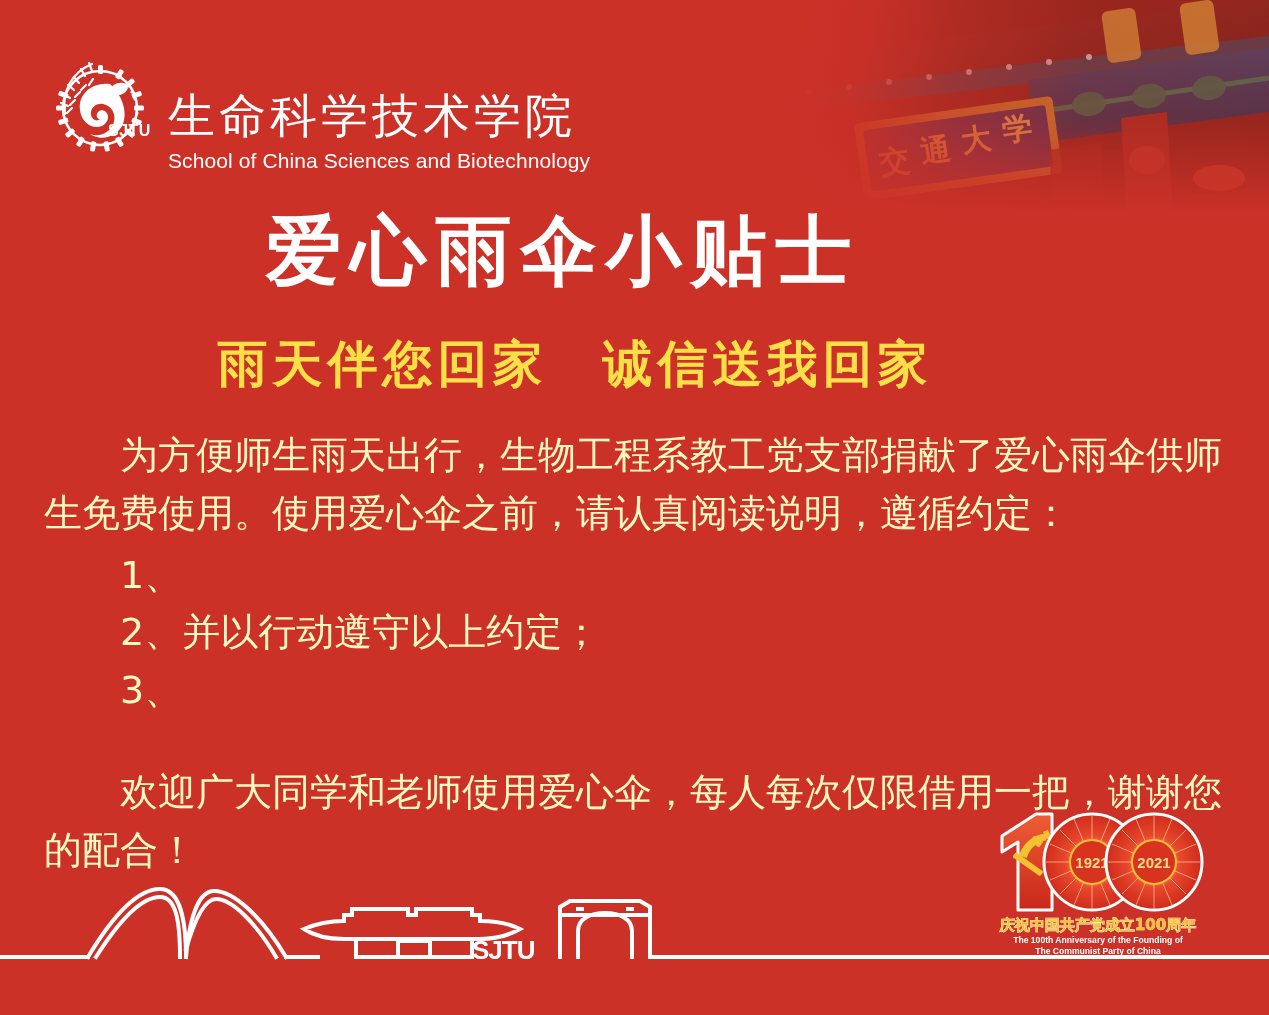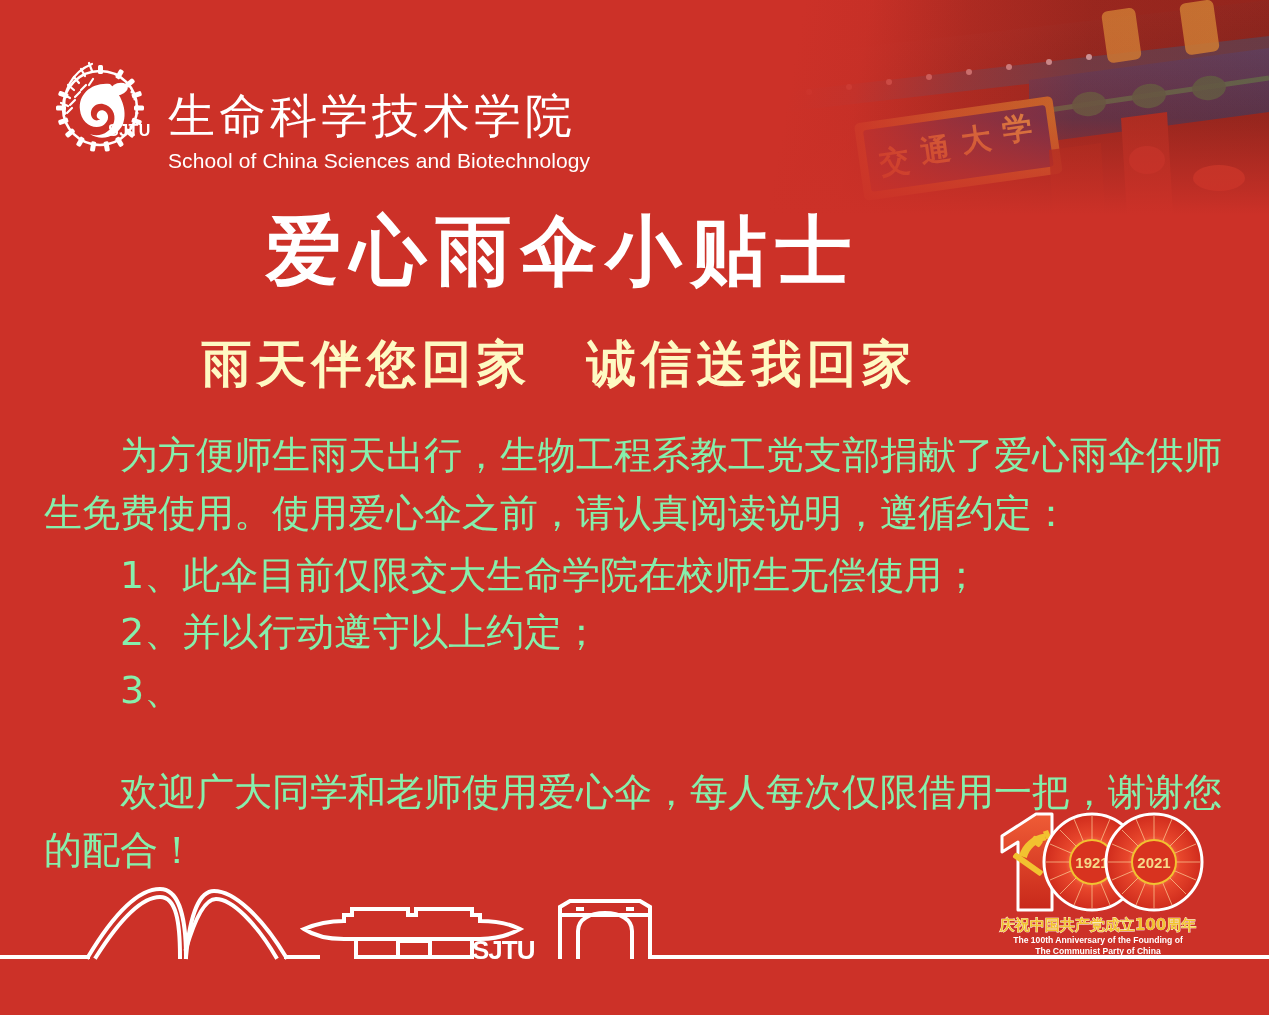--- a/index.html
+++ b/index.html
@@ -106,37 +106,38 @@
     font-family: "DejaVu Sans", "Liberation Sans", sans-serif;
     z-index: 5;
   }
 
   .subhead {
     position: absolute;
     top: 333px;
     left: 0;
     width: 1113px;
     text-align: center;
-    color: #fef9c3;
+    color: #fde047;
     font-size: 50px;
     font-weight: 700;
     letter-spacing: 5px;
     text-indent: 5px;
     line-height: 1.25;
     font-family: "DejaVu Sans", "Liberation Sans", sans-serif;
     z-index: 5;
+    padding-left: 16px;
   }
 
   
   .body-copy {
     position: absolute;
     top: 427px;
     left: 44px;
     width: 1185px;
-    color: #86efac;
+    color: #fef9c3;
     font-size: 38px;
     line-height: 1.52;
     font-family: "DejaVu Sans", "Liberation Sans", sans-serif;
     z-index: 5;
   }
   .para {
     text-indent: 2em;
     margin: 0;
   }
   .rules {
@@ -326,21 +327,20 @@
   <div class="headline">爱心雨伞小贴士</div>
 
   <div class="subhead">雨天伴您回家　诚信送我回家</div>
 
   <div class="body-copy">
     <p class="para">为方便师生雨天出行，生物工程系教工党支部捐献了爱心雨伞供师生免费使用。使用爱心伞之前，请认真阅读说明，遵循约定：</p>
 
     <ul class="rules">
       <li class="rule-item">
         <span class="rule-num">1、</span>
-        <span class="rule-text">此伞目前仅限交大生命学院在校师生无偿使用；</span>
       </li>
       <li class="rule-item">
         <span class="rule-num">2、</span>
         <span class="rule-text">并以行动遵守以上约定；</span>
       </li>
       <li class="rule-item">
         <span class="rule-num">3、</span>
       </li>
     </ul>
 

